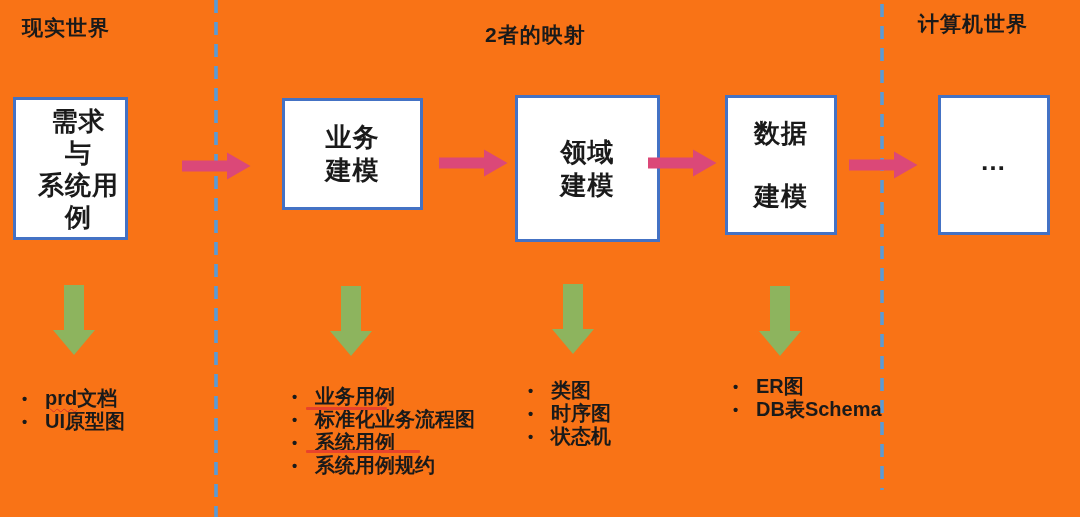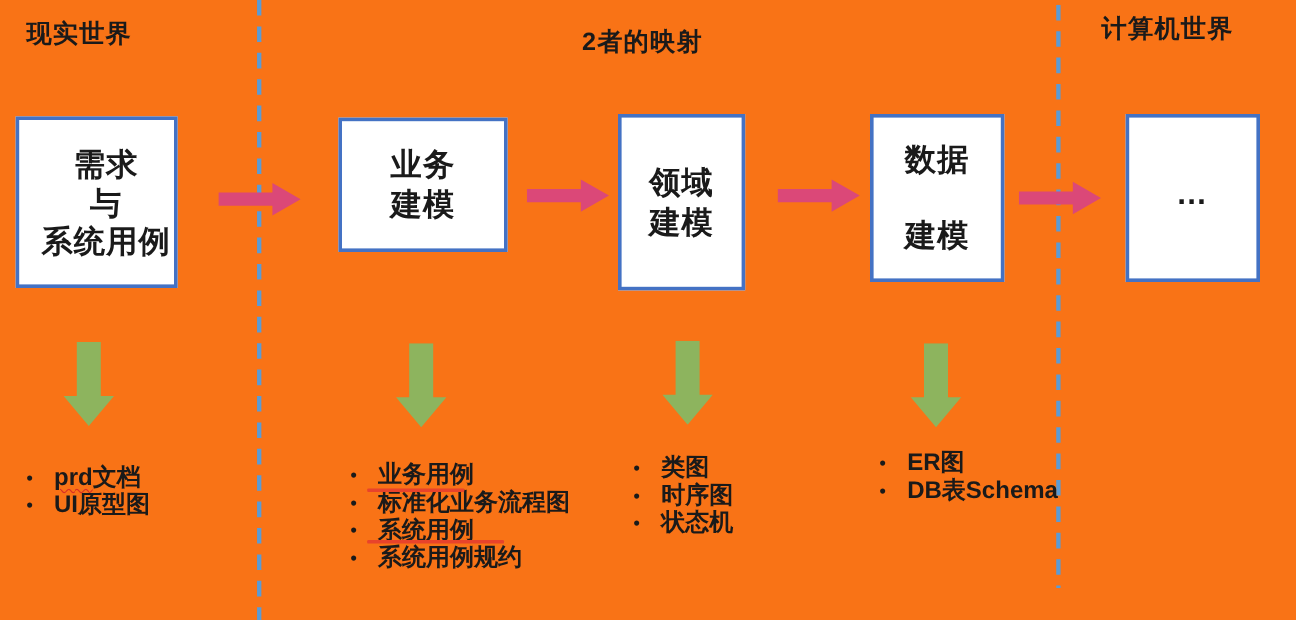--- a/index.html
+++ b/index.html
@@ -95,32 +95,32 @@
   <div class="section-label" style="left:485px; top:21px;">2者的映射</div>
   <div class="section-label" style="left:918px; top:10px;">计算机世界</div>
 
   <svg class="divider" style="left:213px; top:0;" width="6" height="517">
     <line x1="3" y1="0" x2="3" y2="517"></line>
   </svg>
   <svg class="divider" style="left:879px; top:4px;" width="6" height="486">
     <line x1="3" y1="0" x2="3" y2="486"></line>
   </svg>
 
-  <div class="flow-box" style="left:13px; top:97px; width:135px; height:143px; line-height:32px;padding-left:16px;">
+  <div class="flow-box" style="left:13px; top:97px; width:115px; height:143px; line-height:32px;padding-left:16px;">
     <span>需求</span>
     <span>与</span>
     <span>系统用例</span>
   </div>
 
   <div class="flow-box" style="left:282px; top:98px; width:141px; height:112px;">
     <span>业务</span>
     <span>建模</span>
   </div>
 
-  <div class="flow-box" style="left:515px; top:95px; width:106px; height:147px;">
+  <div class="flow-box" style="left:515px; top:95px; width:145px; height:147px;">
     <span>领域</span>
     <span>建模</span>
   </div>
 
   <div class="flow-box" style="left:725px; top:95px; width:112px; height:140px;gap:30px;">
     <span>数据</span>
     <span>建模</span>
   </div>
 
   <div class="flow-box" style="left:938px; top:95px; width:112px; height:140px;">

